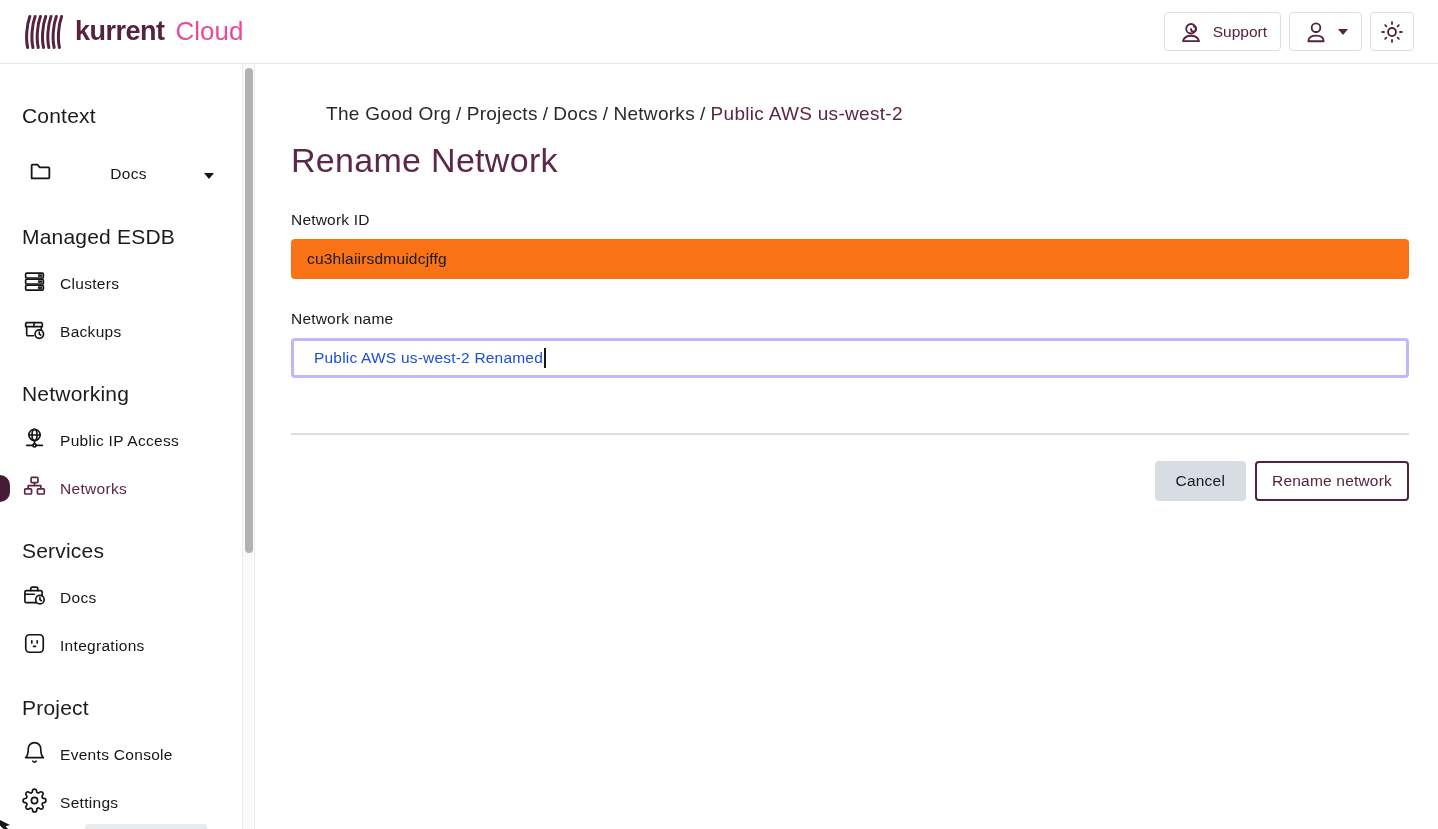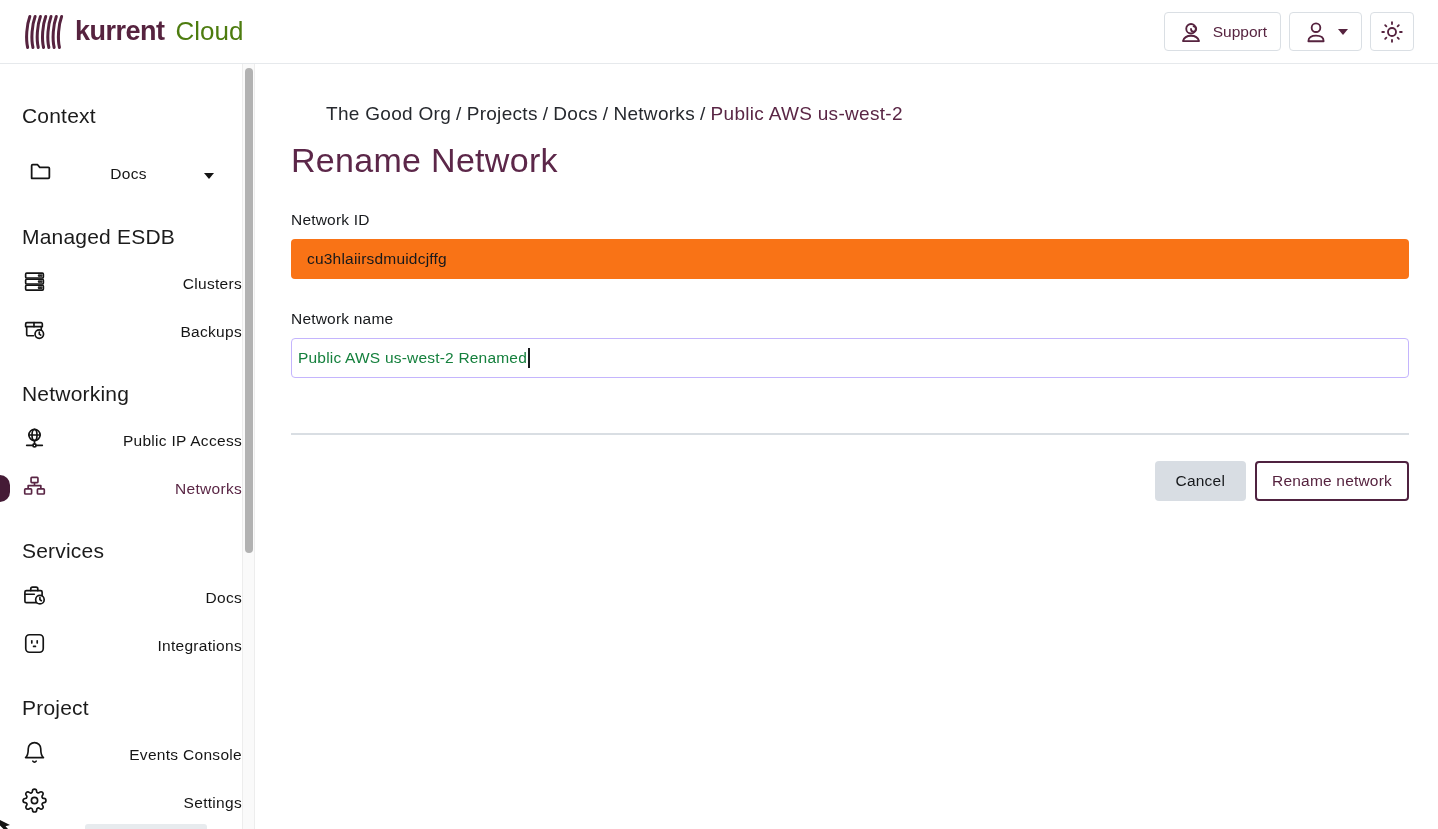--- a/index.html
+++ b/index.html
@@ -5,39 +5,39 @@
   * { margin:0; padding:0; box-sizing:border-box; }
   html,body { width:1438px; height:829px; overflow:hidden; background:#fff;
     font-family:"Liberation Sans", sans-serif; color:#141414; }
 
   
   .header { height:64px; display:flex; align-items:center; justify-content:space-between;
     padding:0 24px 0 22px; border-bottom:1px solid #e6e9ec; background:#fff; }
   .brand { display:flex; align-items:center; gap:9px; cursor:pointer; }
   .brand .mark { display:flex; }
   .brand-name { font-size:27px; font-weight:bold; color:#56233f; letter-spacing:-0.5px; }
-  .brand-suffix { font-size:26px; font-weight:400; color:#4d7c0f; margin-left:2px; }
+  .brand-suffix { font-size:26px; font-weight:400; color:#ec4899; margin-left:2px; }
   .hdr-right { display:flex; align-items:center; gap:8px; }
   .hdr-btn { display:flex; align-items:center; gap:9px; height:39px; background:#fff;
     border:1px solid #dadfe4; border-radius:4px; padding:0 13px; color:#56233f;
     font-size:15.5px; cursor:pointer; font-family:inherit; }
   .hdr-btn svg { display:block; }
 
   
   .shell { display:flex; height:765px; }
 
   
   .sidebar { width:242px; position:relative; padding:0 0 0 22px; background:#fff; flex:none; }
   .side-heading { font-size:21px; font-weight:400; color:#1b1b1b; letter-spacing:0.2px; margin-top:37px; }
   .side-heading.first { margin-top:40px; }
   .context-row { display:flex; align-items:center; width:186px; margin:31px 0 0 6px;
     cursor:pointer; color:#141414; }
   .context-row .lbl { flex:1; text-align:center; font-size:15.5px; letter-spacing:0.3px; }
   .side-item { display:flex; align-items:center; gap:13px; margin-top:21px; height:27px;
-    position:relative; cursor:pointer; color:#151515;justify-content:space-between; }
+    position:relative; cursor:pointer; color:#151515; }
   .side-item .lbl { font-size:15.5px; letter-spacing:0.3px; }
   .side-item.active { color:#5a2645; }
   .active-pill { position:absolute; left:-22px; top:0; width:10px; height:27px;
     background:#451b36; border-radius:0 14px 14px 0; }
   .side-item svg, .context-row svg { flex:none; }
 
   .peek-bar { position:absolute; bottom:0; left:85px; width:122px; height:5px;
     background:#e7ebee; border-radius:3px 3px 0 0; }
   .cursor-artifact { position:absolute; bottom:0; left:0; width:10px; height:9px;
     background:#141414; clip-path:polygon(0 0, 100% 55%, 55% 70%, 80% 100%, 35% 100%, 0 62%); }
@@ -52,23 +52,23 @@
   .main { flex:1; padding:39px 29px 0 36px; }
   .breadcrumb { font-size:19px; letter-spacing:0.3px; color:#26292e;margin-left:35px; }
   .breadcrumb .sep { margin:0 5px; }
   .breadcrumb .crumb { cursor:pointer; }
   .breadcrumb .current { color:#5a2645; }
   .page-title { font-size:34px; font-weight:400; letter-spacing:0.3px; color:#5c2749; margin-top:16px; }
 
   .field-label { font-size:15.5px; letter-spacing:0.2px; color:#17191c; margin-top:31px; }
   .readonly-field { margin-top:10px; height:40px; background:#f97316; border-radius:4px;
     display:flex; align-items:center; padding:0 16px; font-size:15.5px; letter-spacing:0.2px; color:#17191c; }
-  .name-input { margin-top:10px; height:40px; background:#fff; border:1px solid #c4b5fd;
-    border-radius:4px; display:flex; align-items:center; padding:0 6px; font-size:15.5px;
-    letter-spacing:0.2px; color:#15803d; cursor:text; }
+  .name-input { margin-top:10px; height:40px; background:#fff; border:3px solid #c4b5fd;
+    border-radius:4px; display:flex; align-items:center; padding:0 20px; font-size:15.5px;
+    letter-spacing:0.2px; color:#1d4ed8; cursor:text; }
   .text-cursor { display:inline-block; width:1.5px; height:20px; background:#17191c;
     margin-left:1px; animation:blink 1.1s steps(1) infinite; }
   @keyframes blink { 50% { opacity:0; } }
 
   .divider { height:2px; background:#d9dee3; margin-top:55px; }
   .actions { display:flex; justify-content:flex-end; gap:9px; margin-top:26px; }
   .btn { height:40px; border-radius:4px; font-size:15.5px; letter-spacing:0.2px;
     font-family:inherit; cursor:pointer; }
   .btn-cancel { background:#d8dde3; border:none; color:#17191c; padding:0 21px; }
   .btn-primary { background:#fff; border:2px solid #4f2240; color:#56233f; padding:0 15px; }

